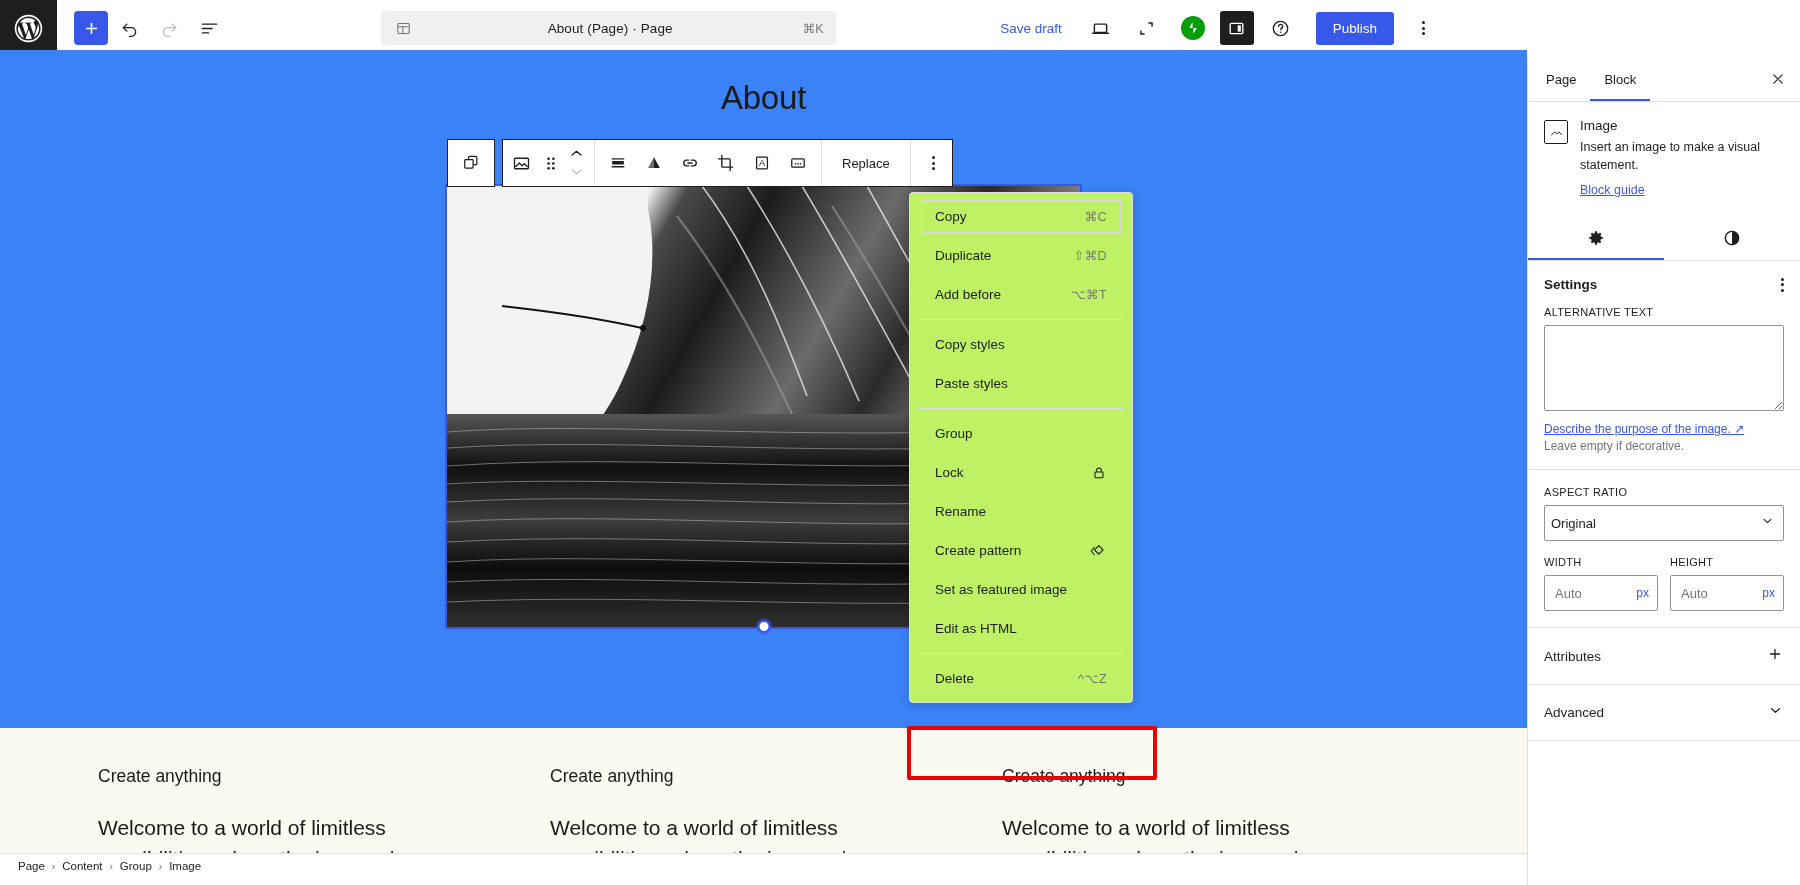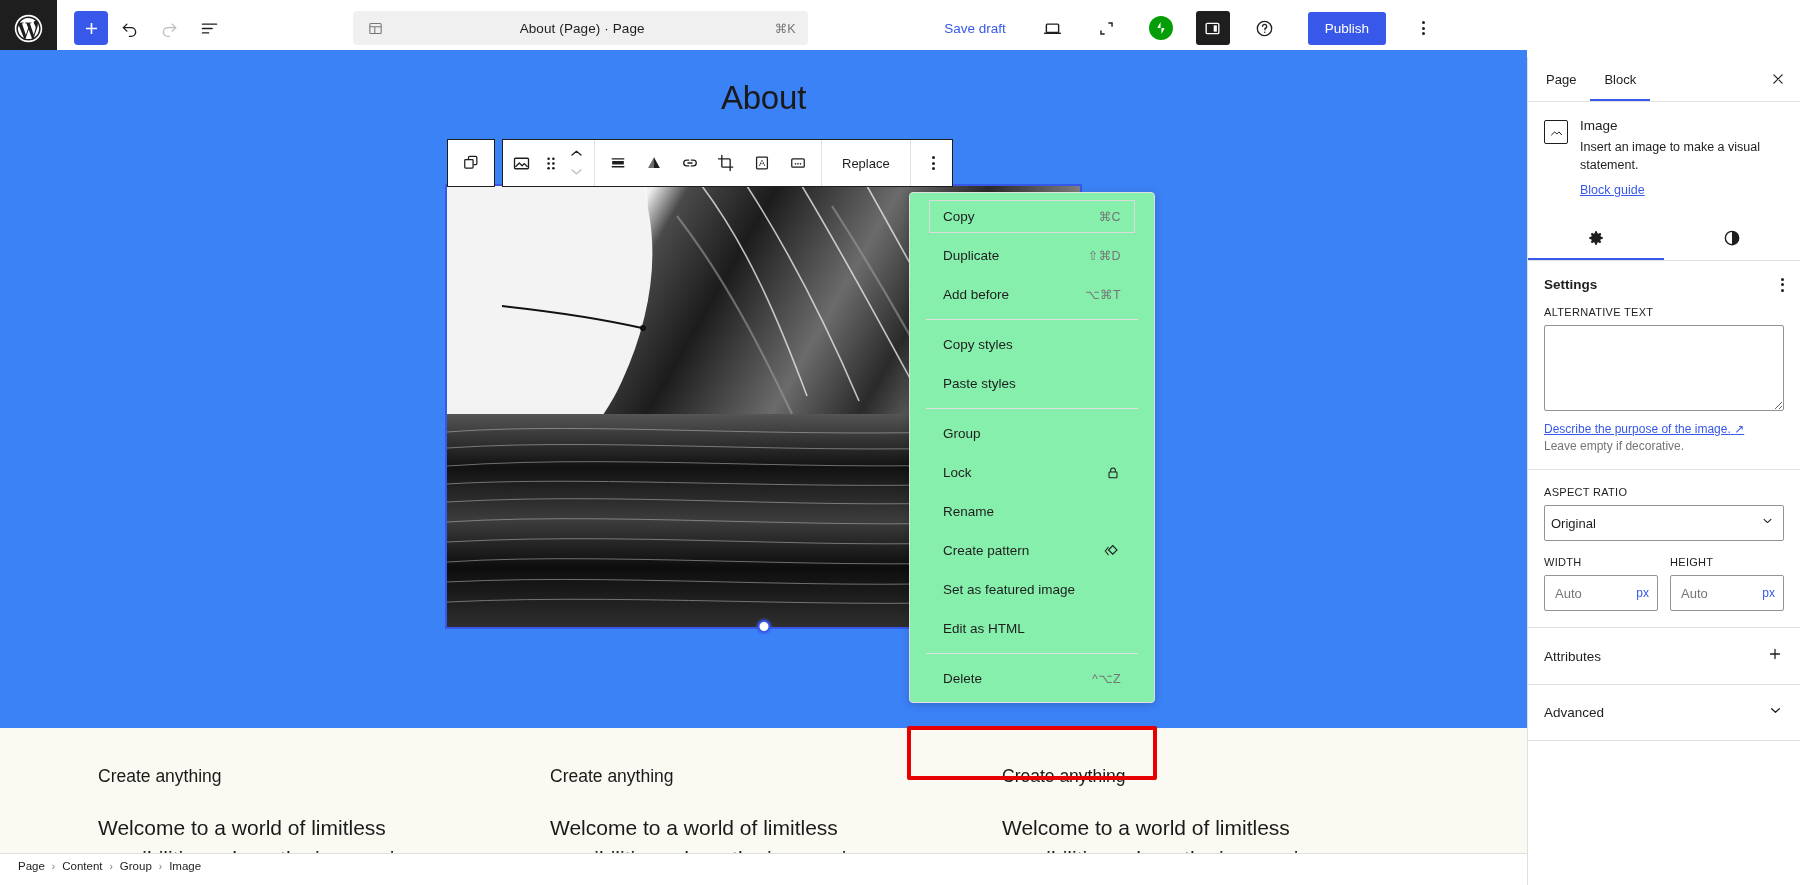--- a/index.html
+++ b/index.html
@@ -31,21 +31,21 @@
   .tb-center { flex: 1; display: flex; align-items: center; justify-content: center; }
   .doc-bar {
     display: flex; align-items: center; gap: 0px; background: #f0f0f0;
     height: 34px; border-radius: 4px; padding: 0 8px; min-width: 455px; cursor: pointer;
   }
   .doc-bar .doc-icon { display: flex; align-items: center; padding: 0 6px; color: #757575; }
   .doc-title {
     flex: 1; text-align: center; font-size: 13.5px; color: #1e1e1e; letter-spacing: 0.1px;
   }
   .doc-shortcut { font-size: 12.5px; color: #757575; padding-right: 4px; }
-  .tb-right { display: flex; align-items: center; gap: 16px; padding-right: 14px; }
+  .tb-right { display: flex; align-items: center; gap: 8px; padding-right: 14px; }
   .save-draft {
     font-size: 13.5px; color: #3858e9; background: none; border: none;
     cursor: pointer; padding: 6px 12px; border-radius: 2px;
   }
   .jetpack-dot {
     width: 24px; height: 24px; border-radius: 50%; background: #069e08;
     display: flex; align-items: center; justify-content: center; margin: 0 7px;
   }
   .sidebar-toggle {
     width: 34px; height: 34px; background: #1e1e1e; border-radius: 3px;
@@ -100,23 +100,23 @@
   }
   .bt-sep { width: 1px; height: 46px; background: #e0e0e0; margin: 0 5px; }
   .bt-replace {
     font-size: 13px; color: #1e1e1e; background: none; border: none; cursor: pointer;
     padding: 0 15px; height: 46px;
   }
   .bt-mover { display: flex; flex-direction: column; align-items: center; justify-content: center; width: 26px; }
 
   
   .ctxmenu {
-    position: absolute; left: 909px; top: 192px; width: 246px;
-    background: #86efac; border: 1px solid #e0e0e0; border-radius: 4px;
-    box-shadow: 0 2px 8px rgba(0,0,0,.18); z-index: 60; padding: 4px 16px;
+    position: absolute; left: 909px; top: 192px; width: 224px;
+    background: #bef264; border: 1px solid #e0e0e0; border-radius: 4px;
+    box-shadow: 0 2px 8px rgba(0,0,0,.18); z-index: 60; padding: 4px 8px;
   }
   .ctx-item {
     display: flex; align-items: center; justify-content: space-between;
     height: 39px; padding: 0 17px; font-size: 13.5px; color: #1e1e1e; cursor: pointer;
   }
   .ctx-item.focused {
     outline: 1px solid #dcdcdc; outline-offset: -4px; border-radius: 2px;
   }
   .ctx-shortcut { font-size: 12.5px; color: #757575; letter-spacing: .4px; }
   .ctx-sep { height: 1px; background: #e0e0e0; margin: 5px 0; }

